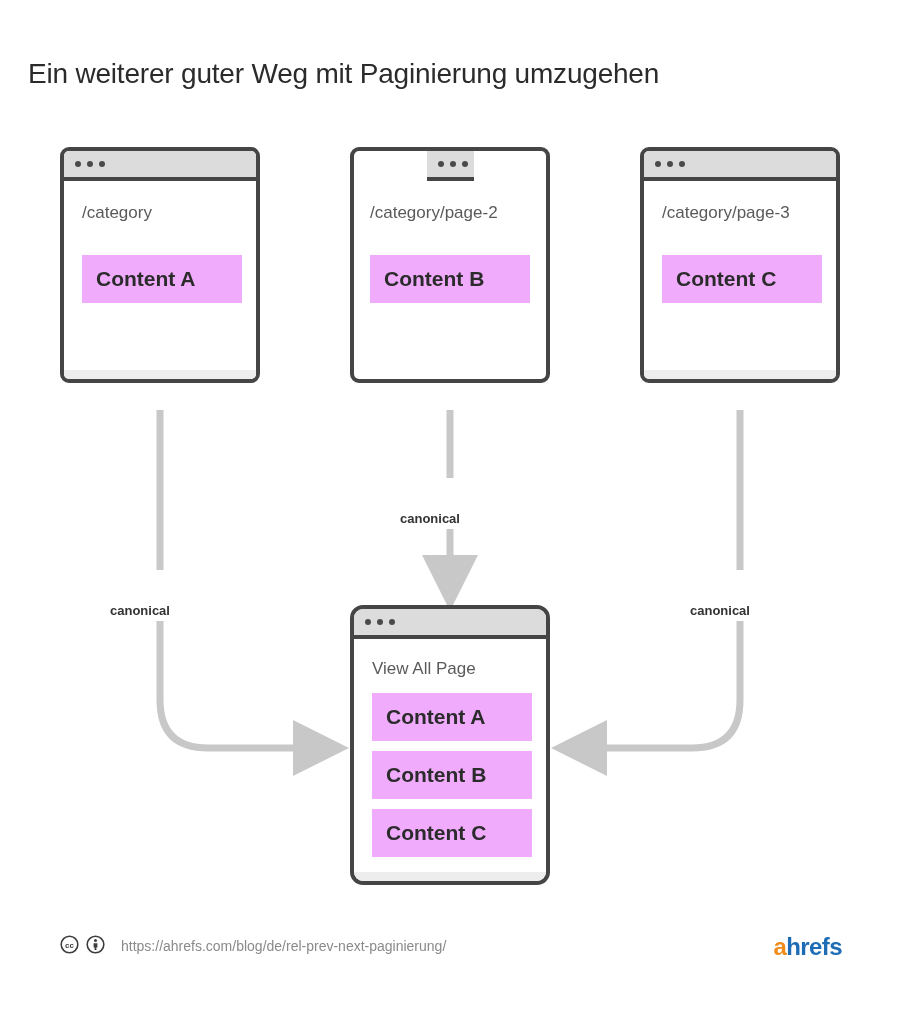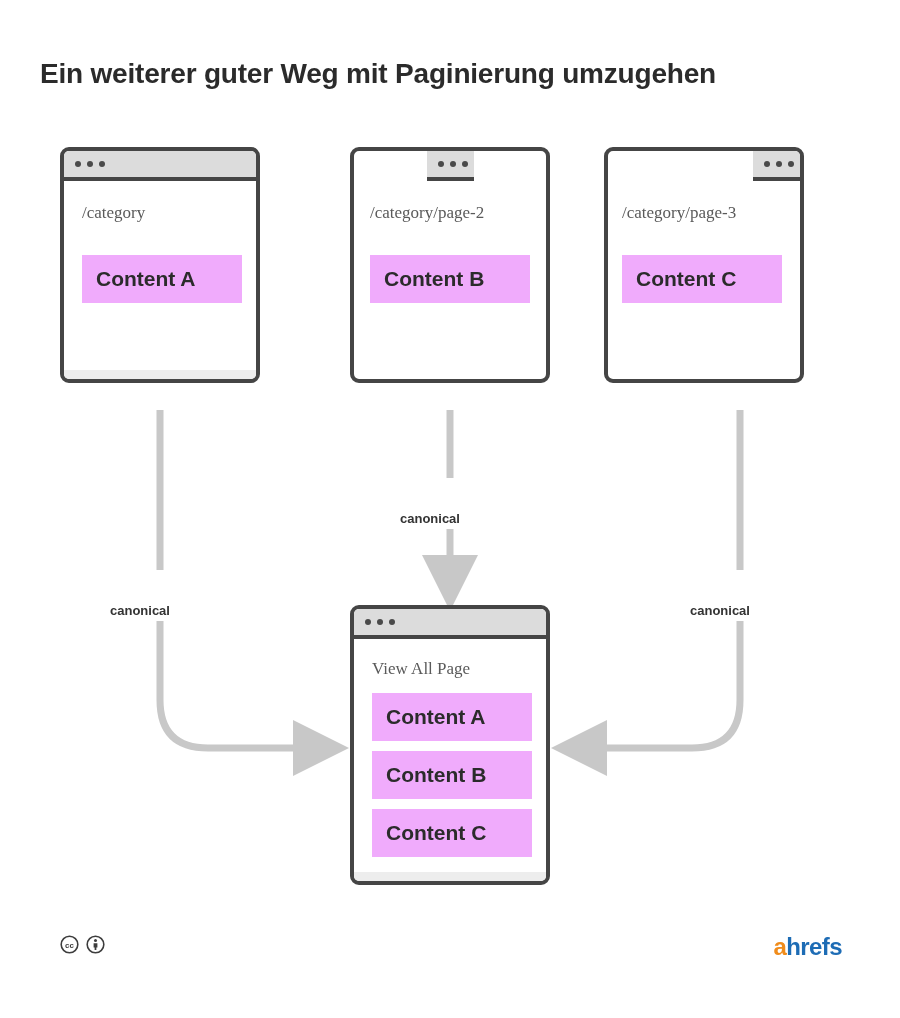--- a/index.html
+++ b/index.html
@@ -11,24 +11,24 @@
     width: 900px;
     height: 1018px;
     position: relative;
     font-family: "Liberation Sans", sans-serif;
     overflow: hidden;
   }
 
   
   #diagram-title {
     position: absolute;
-    left: 40px;
+    left: 28px;
     top: 58px;
     font-size: 28px;
-    font-weight: bold;
+    font-weight: normal;
     color: #2b2b2b;
     letter-spacing: -0.2px;
     white-space: nowrap;
   }
 
   
   .browser-card {
     position: absolute;
     box-sizing: border-box;
     border: 4px solid #454545;
@@ -60,21 +60,20 @@
     padding: 0 18px;
     display: flex;
     flex-direction: column;
   }
   .card-url {
     font-size: 17px;
     color: #5a5a5a;
     margin-top: 22px;
     margin-bottom: 0;
     white-space: nowrap;
-    font-family: Liberation Serif, serif;
   }
   .content-block {
     background: #f0abfc;
     color: #2b2b2b;
     font-size: 21px;
     font-weight: bold;
     display: flex;
     align-items: center;
     padding-left: 14px;
     box-sizing: border-box;
@@ -91,28 +90,29 @@
     width: 200px;
     height: 236px;
   }
   .card-top .content-block {
     height: 48px;
     margin-top: 32px;
     width: 160px;
   }
   #card-category   { left: 60px;  }
   #card-page-2     { left: 350px; align-items: center; }
-  #card-page-3     { left: 604px; align-items: flex-end; }
+  #card-page-3     { left: 640px; }
 
   
   #card-view-all {
     left: 350px;
     top: 605px;
     width: 200px;
     height: 280px;
+    border-radius: 13px;
   }
   #card-view-all .card-url { margin-top: 20px; }
   #card-view-all .content-block {
     height: 48px;
     width: 160px;
     margin-top: 10px;
   }
   #card-view-all .content-block.first { margin-top: 14px; }
 
   
@@ -260,17 +260,18 @@
 <div id="footer">
   <svg class="license-icon" viewBox="0 0 24 24">
     <circle cx="12" cy="12" r="10.5" fill="none" stroke="#3d3d3d" stroke-width="2"></circle>
     <text x="12" y="16" text-anchor="middle" font-family="Liberation Sans, sans-serif" font-size="10" font-weight="bold" fill="#3d3d3d">cc</text>
   </svg>
   <svg class="license-icon" viewBox="0 0 24 24">
     <circle cx="12" cy="12" r="10.5" fill="none" stroke="#3d3d3d" stroke-width="2"></circle>
     <circle cx="12" cy="7" r="1.9" fill="#3d3d3d"></circle>
     <path d="M9.6,10.4 h4.8 v5.3 h-1.3 v3.2 h-2.2 v-3.2 h-1.3 Z" fill="#3d3d3d"></path>
   </svg>
+  <div id="footer-url">https://ahrefs.com/blog/de/rel-prev-next-paginierung/</div>
 </div>
 
 <div id="brand-logo">
   <span id="brand-a">a</span><span id="brand-rest">hrefs</span>
 </div>
 
 </body></html>

